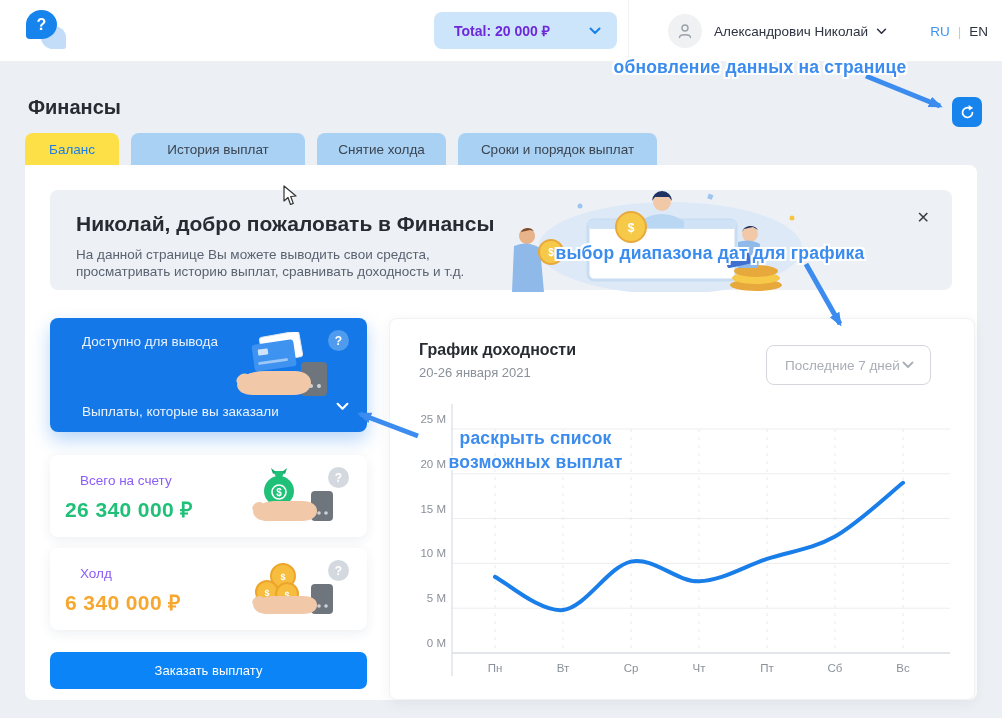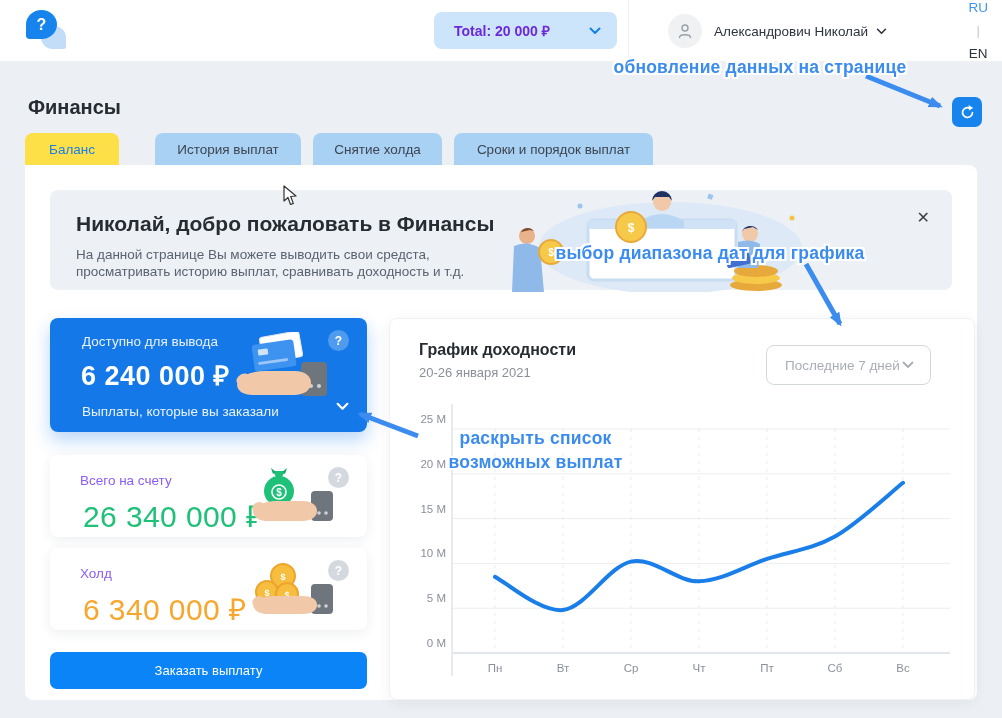--- a/index.html
+++ b/index.html
@@ -8,31 +8,31 @@
 
   
   .header { position:absolute; left:0; top:0; width:1002px; height:62px; background:#fff; border-bottom:1px solid #eef0f2; z-index:5; }
   .logo { position:absolute; left:26px; top:10px; width:48px; height:44px; }
   .logo-bubble-back { position:absolute; left:15px; top:16px; width:25px; height:23px; background:#c3ddf8; border-radius:50% 50% 10% 50%; }
   .logo-bubble { position:absolute; left:0; top:0; width:31px; height:29px; background:#1684ec; border-radius:50% 50% 50% 12%; color:#fff; font-weight:bold; font-size:16px; display:flex; align-items:center; justify-content:center; }
   .total-btn { position:absolute; left:434px; top:12px; width:183px; height:37px; background:#cde5fb; border:none; border-radius:8px; color:#6d28d9; font-weight:bold; font-size:14px; display:flex; align-items:center; justify-content:space-between; padding:0 16px 0 20px; cursor:pointer; font-family:inherit; }
   .header-divider { position:absolute; left:628px; top:0; width:1px; height:62px; background:#f0f1f3; }
   .avatar { position:absolute; left:668px; top:14px; width:34px; height:34px; border-radius:50%; background:#f0f1f3; display:flex; align-items:center; justify-content:center; }
   .user-name { position:absolute; left:714px; top:0; height:62px; display:flex; align-items:center; gap:8px; font-size:13.5px; color:#2d3340; cursor:pointer; }
-  .langs { position:absolute; right:14px; top:0; height:62px; display:flex; align-items:center; gap:8px; font-size:13.5px;flex-direction:column; }
+  .langs { position:absolute; right:14px; top:0; height:62px; display:flex; align-items:center; gap:8px; font-size:13.5px; }
   .lang-ru { color:#3f93f0; cursor:pointer; }
   .lang-sep { color:#c6cad0; }
   .lang-en { color:#2d3340; cursor:pointer; }
 
   
   .page-title { position:absolute; left:28px; top:96px; font-size:20px; font-weight:bold; color:#272c33; }
   .tabs { position:absolute; left:25px; top:133px; display:flex; gap:12px; z-index:2; }
   .tab { height:32px; border-radius:8px 8px 0 0; background:#a8d1f4; color:#3c4450; font-size:13.5px; display:flex; align-items:center; justify-content:center; cursor:pointer; }
   .tab--active { background:#fde047; color:#1a7ee8; }
-  .tab:nth-child(1){ width:94px; } .tab:nth-child(2){ width:146px;margin-left:24px; } .tab:nth-child(3){ width:129px; } .tab:nth-child(4){ width:199px; }
+  .tab:nth-child(1){ width:94px; } .tab:nth-child(2){ width:174px; } .tab:nth-child(3){ width:129px; } .tab:nth-child(4){ width:199px; }
 
   .panel { position:absolute; left:25px; top:165px; width:952px; height:535px; background:#fff; border-radius:0 8px 8px 8px; z-index:1; }
 
   
   .banner { position:absolute; left:25px; top:25px; width:902px; height:100px; background:#edf1f6; border-radius:8px; }
   .banner-title { position:absolute; left:26px; top:22px; font-size:21px; font-weight:bold; color:#272c33; }
   .banner-text { position:absolute; left:26px; top:56px; font-size:13.5px; line-height:17px; color:#5a6270; }
   .banner-close { position:absolute; right:22px; top:18px; font-size:16px; color:#3a3f46; cursor:pointer; background:none; border:none; font-family:inherit; }
   .banner-illustration { position:absolute; left:450px; top:-2px; }
 
@@ -42,21 +42,21 @@
   .card-available .amount { position:absolute; left:31px; top:38px; font-size:27px; font-weight:bold; letter-spacing:.5px; }
   .card-available .sub { position:absolute; left:32px; top:86px; font-size:13.5px; color:#eaf3fe; display:flex; align-items:center; cursor:pointer; }
   .card-available .sub-chevron { position:absolute; right:18px; top:84px; cursor:pointer; }
   .help-badge { position:absolute; right:18px; top:12px; width:21px; height:21px; border-radius:50%; background:#4f9bee; color:#fff; font-size:12px; font-weight:bold; display:flex; align-items:center; justify-content:center; }
   .help-badge--gray { background:#d4d9df; }
   .card-illu-available { position:absolute; right:40px; top:14px; }
 
   .card-white { position:absolute; left:25px; width:317px; height:82px; background:#fff; border-radius:8px; box-shadow:0 3px 12px rgba(30,50,90,.08); }
   .card-total { top:290px; } .card-hold { top:383px; }
   .card-white .label { position:absolute; left:30px; top:18px; font-size:13.5px; color:#8b5cf6; }
-  .card-white .amount { position:absolute; left:33px; top:40px; font-size:30px; font-weight:normal; letter-spacing:.4px; }
+  .card-white .amount { position:absolute; left:15px; top:40px; font-size:21px; font-weight:bold; letter-spacing:.4px; }
   .amount--green { color:#1fc078; }
   .amount--orange { color:#f7a72e; }
   .card-illu { position:absolute; right:34px; top:10px; }
 
   .order-btn { position:absolute; left:25px; top:487px; width:317px; height:37px; background:#0a84f6; color:#fff; font-size:13px; border:none; border-radius:7px; cursor:pointer; font-family:inherit; }
 
   
   .chart-card { position:absolute; left:364px; top:153px; width:586px; height:382px; background:#fff; border:1px solid #f0f2f5; border-radius:8px; box-shadow:0 3px 14px rgba(30,50,90,.06); }
   .chart-title { position:absolute; left:29px; top:22px; font-size:16px; font-weight:bold; color:#272c33; }
   .chart-subtitle { position:absolute; left:29px; top:46px; font-size:13px; color:#8a9099; }
@@ -159,21 +159,20 @@
       <circle cx="80" cy="18" r="2.5" fill="#9ec5ef"></circle>
       <circle cx="292" cy="30" r="2.5" fill="#f5c542"></circle>
       <rect x="208" y="6" width="5" height="5" fill="#9ec5ef" transform="rotate(20 210 8)"></rect>
       <circle cx="300" cy="72" r="2" fill="#f5c542"></circle>
     </svg>
     <button class="banner-close">✕</button>
   </div>
 
   <div class="card-available">
     <div class="label">Доступно для вывода</div>
-    <div class="amount">6 240 000 ₽</div>
     <div class="sub">Выплаты, которые вы заказали</div>
     <svg class="sub-chevron" width="13" height="9" viewBox="0 0 12 8">
         <polyline points="1.5,1.5 6,6 10.5,1.5" fill="none" stroke="#fff" stroke-width="2" stroke-linecap="round" stroke-linejoin="round"></polyline>
       </svg>
     <div class="help-badge">?</div>
     <svg class="card-illu-available" width="96" height="74" viewBox="0 0 96 74">
       <rect x="70" y="30" width="26" height="34" rx="4" fill="#6e757d"></rect>
       <circle cx="80" cy="54" r="2" fill="#cfd3d8"></circle>
         <circle cx="88" cy="54" r="2" fill="#cfd3d8"></circle>
       <rect x="30" y="2" width="40" height="26" rx="3" fill="#fff" stroke="#dfe6ee" transform="rotate(-10 50 15)"></rect>

